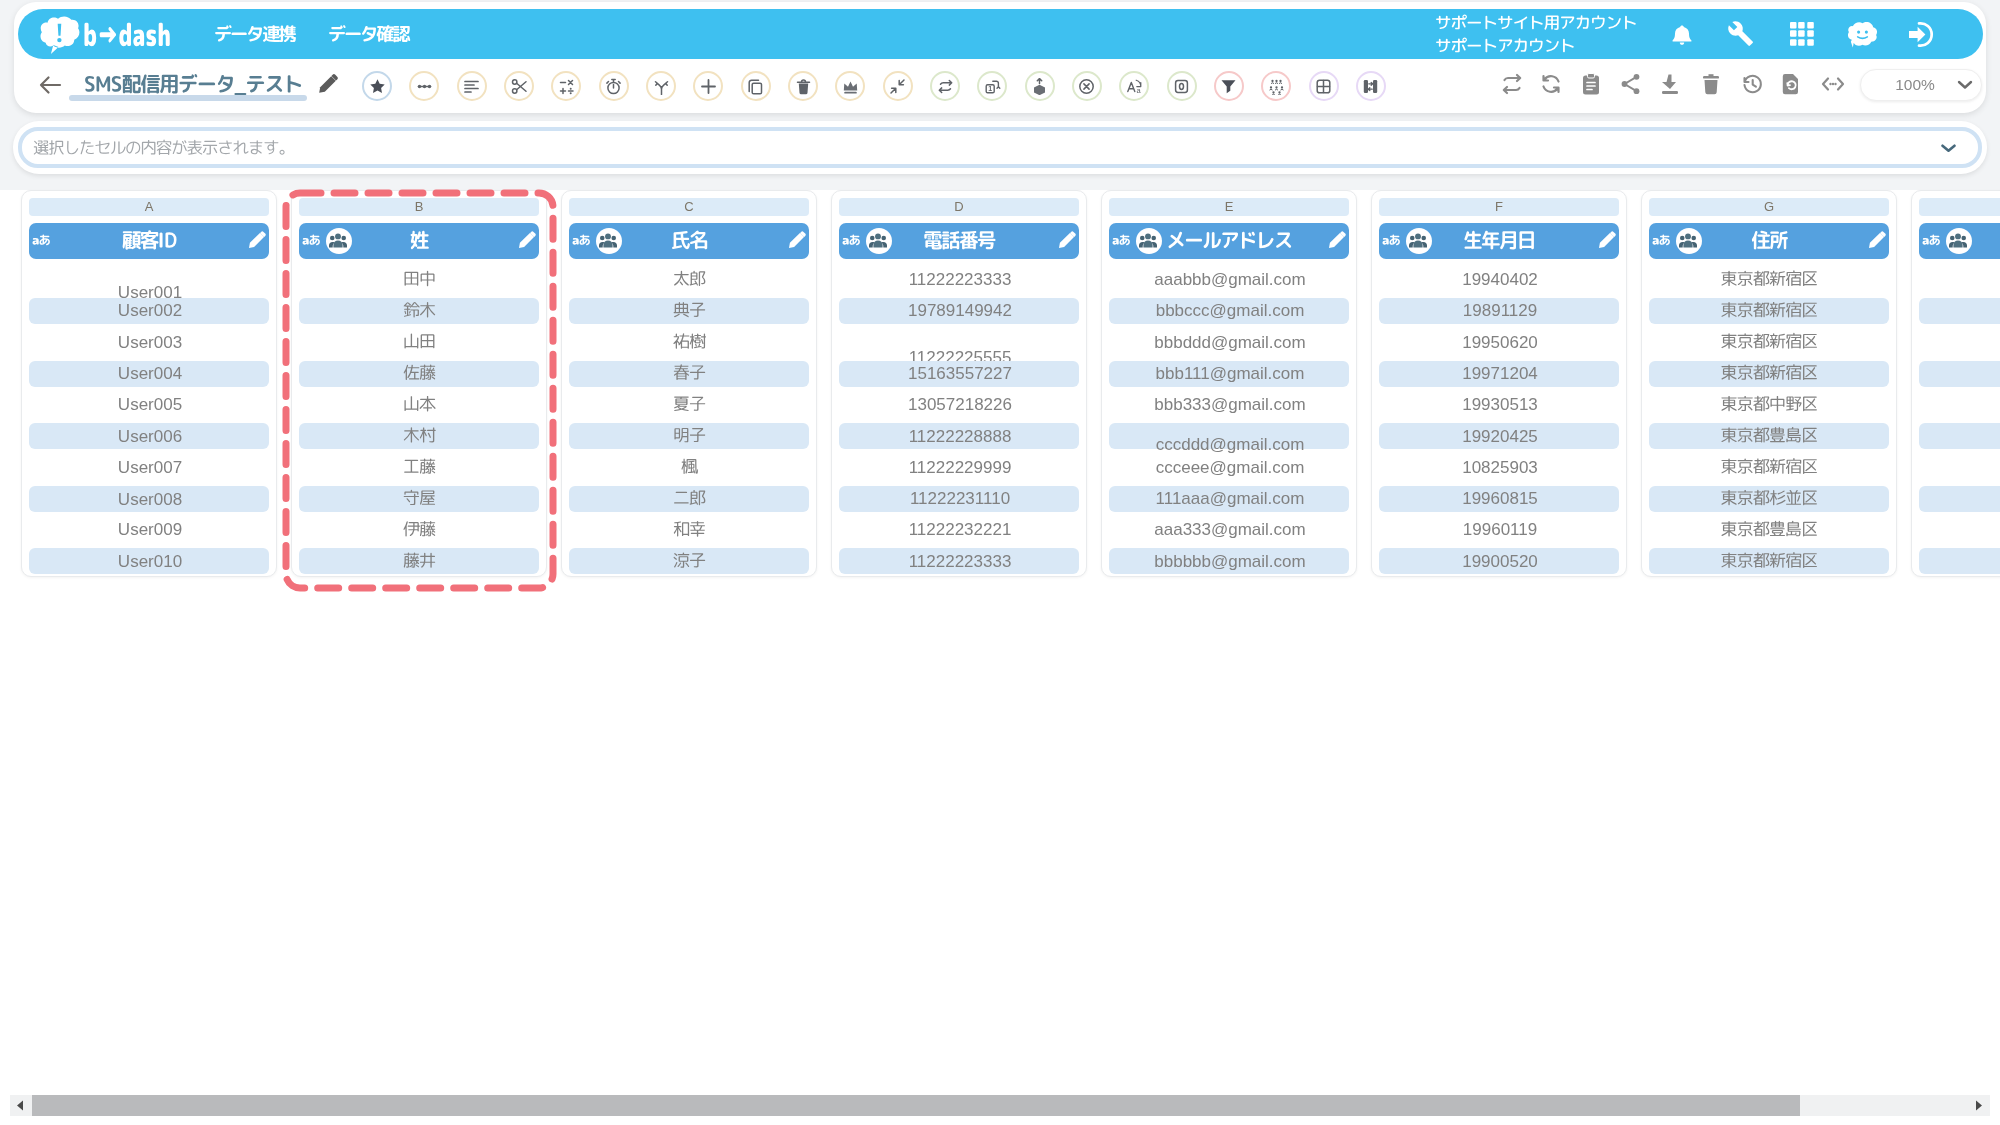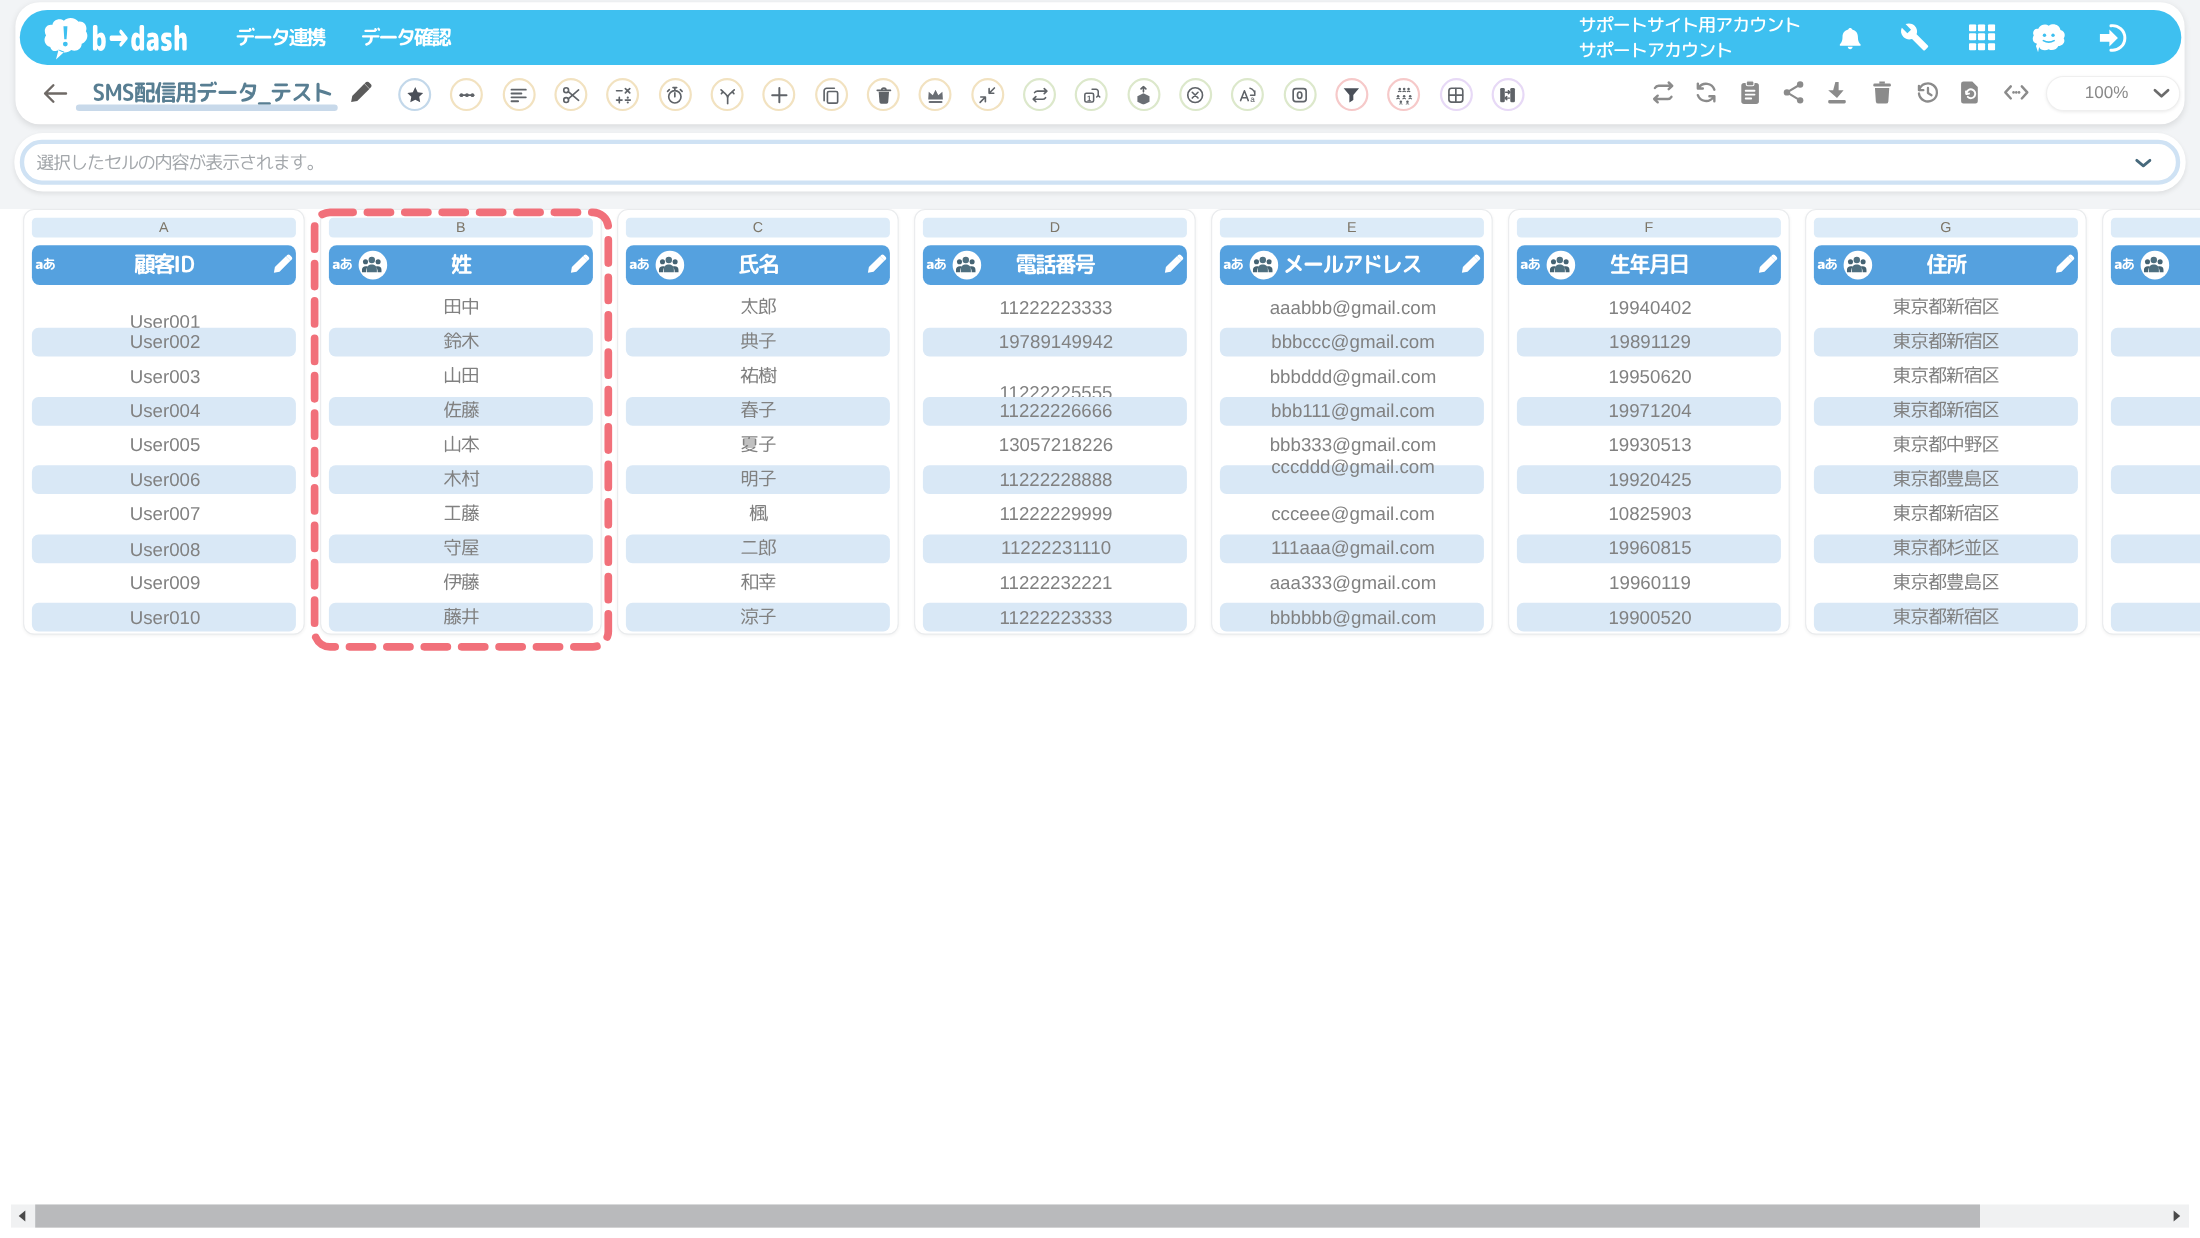--- a/index.html
+++ b/index.html
@@ -360,21 +360,21 @@
   </svg>
 <div class="abs card" style="left:831px">
     <div class="strip">D</div>
     <div class="chdr"></div>
     <div class="pcirc"></div>
     <div class="cell" style="top:73.0px">11222223333</div>
     <div class="pill" style="top:106.9px"></div>
     <div class="cell" style="top:104.3px">19789149942</div>
     <div class="cell" style="top:151px">11222225555</div>
     <div class="pill" style="top:169.5px"></div>
-    <div class="cell" style="top:166.9px">11222226666</div>
+    <div class="cell" style="top:166.9px">15163557227</div>
     <div class="cell" style="top:198.2px">13057218226</div>
     <div class="pill" style="top:232.1px"></div>
     <div class="cell" style="top:229.5px">11222228888</div>
     <div class="cell" style="top:260.8px">11222229999</div>
     <div class="pill" style="top:294.7px"></div>
     <div class="cell" style="top:292.1px">11222231110</div>
     <div class="cell" style="top:323.4px">11222232221</div>
     <div class="pill" style="top:357.3px"></div>
     <div class="cell" style="top:354.7px">11222223333</div>
   </div>
@@ -394,21 +394,21 @@
     <div class="chdr"></div>
     <div class="pcirc"></div>
     <div class="cell" style="top:73.0px">aaabbb@gmail.com</div>
     <div class="pill" style="top:106.9px"></div>
     <div class="cell" style="top:104.3px">bbbccc@gmail.com</div>
     <div class="cell" style="top:135.6px">bbbddd@gmail.com</div>
     <div class="pill" style="top:169.5px"></div>
     <div class="cell" style="top:166.9px">bbb111@gmail.com</div>
     <div class="cell" style="top:198.2px">bbb333@gmail.com</div>
     <div class="pill" style="top:232.1px"></div>
-    <div class="cell" style="top:218px">cccddd@gmail.com</div>
+    <div class="cell" style="top:238px">cccddd@gmail.com</div>
     <div class="cell" style="top:260.8px">ccceee@gmail.com</div>
     <div class="pill" style="top:294.7px"></div>
     <div class="cell" style="top:292.1px">111aaa@gmail.com</div>
     <div class="cell" style="top:323.4px">aaa333@gmail.com</div>
     <div class="pill" style="top:357.3px"></div>
     <div class="cell" style="top:354.7px">bbbbbb@gmail.com</div>
   </div>
 <svg class="icon" style="left:1139px;top:231px" width="18" height="18" viewBox="0 0 16 16">
     <circle cx="8" cy="4.8" r="2.6" fill="#4f7080"></circle>
     <path d="M3.9 14.6 v-2.2 c0-2.3 1.7-3.9 4.1-3.9 s4.1 1.6 4.1 3.9 v2.2 z" fill="#4f7080"></path>

